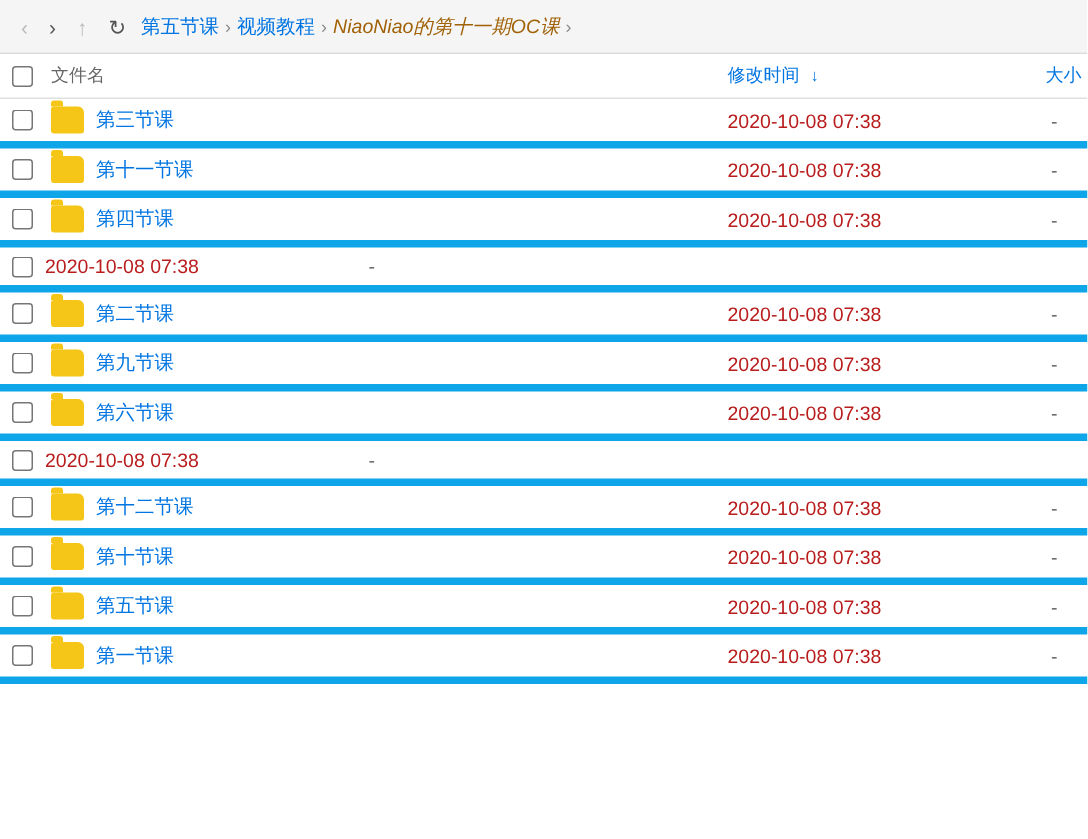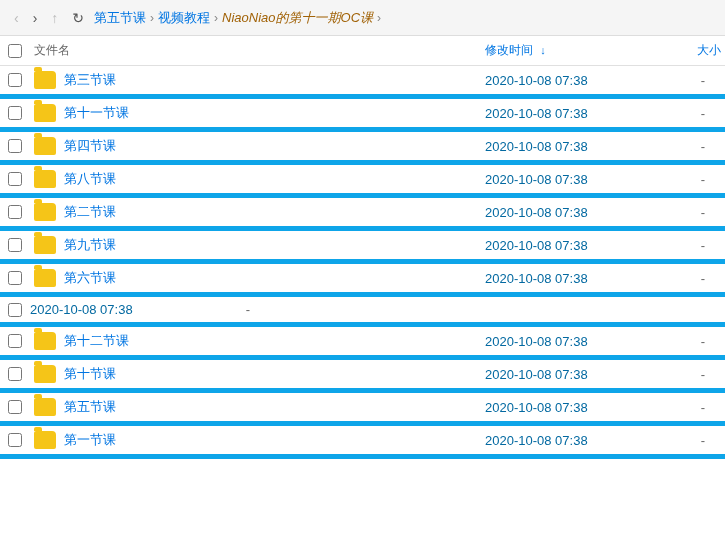--- a/index.html
+++ b/index.html
@@ -129,21 +129,21 @@
       background: #f5c518;
       border-radius: 2px 2px 0 0;
     }
     .row-name {
       color: #0075e2;
       font-size: 13px;
     }
     .row-date {
       width: 180px;
       min-width: 180px;
-      color: #0369a1;
+      color: #b91c1c;
       font-size: 13px;
     }
     .row-size {
       width: 60px;
       min-width: 60px;
       text-align: right;
       padding-right: 20px;
       color: #666;
       font-size: 13px;
     }
@@ -224,24 +224,20 @@
       <div class="folder-icon"></div>
       <span class="row-name">第四节课</span>
     </div>
     <div class="row-date">2020-10-08 07:38</div>
     <div class="row-size">-</div>
   </div>
       <div class="list-row">
     <div class="col-check">
       <input type="checkbox" style="">
     </div>
-    <div class="row-name-wrap">
-      <div class="folder-icon"></div>
-      <span class="row-name">第八节课</span>
-    </div>
     <div class="row-date">2020-10-08 07:38</div>
     <div class="row-size">-</div>
   </div>
       <div class="list-row">
     <div class="col-check">
       <input type="checkbox" style="">
     </div>
     <div class="row-name-wrap">
       <div class="folder-icon"></div>
       <span class="row-name">第二节课</span>

